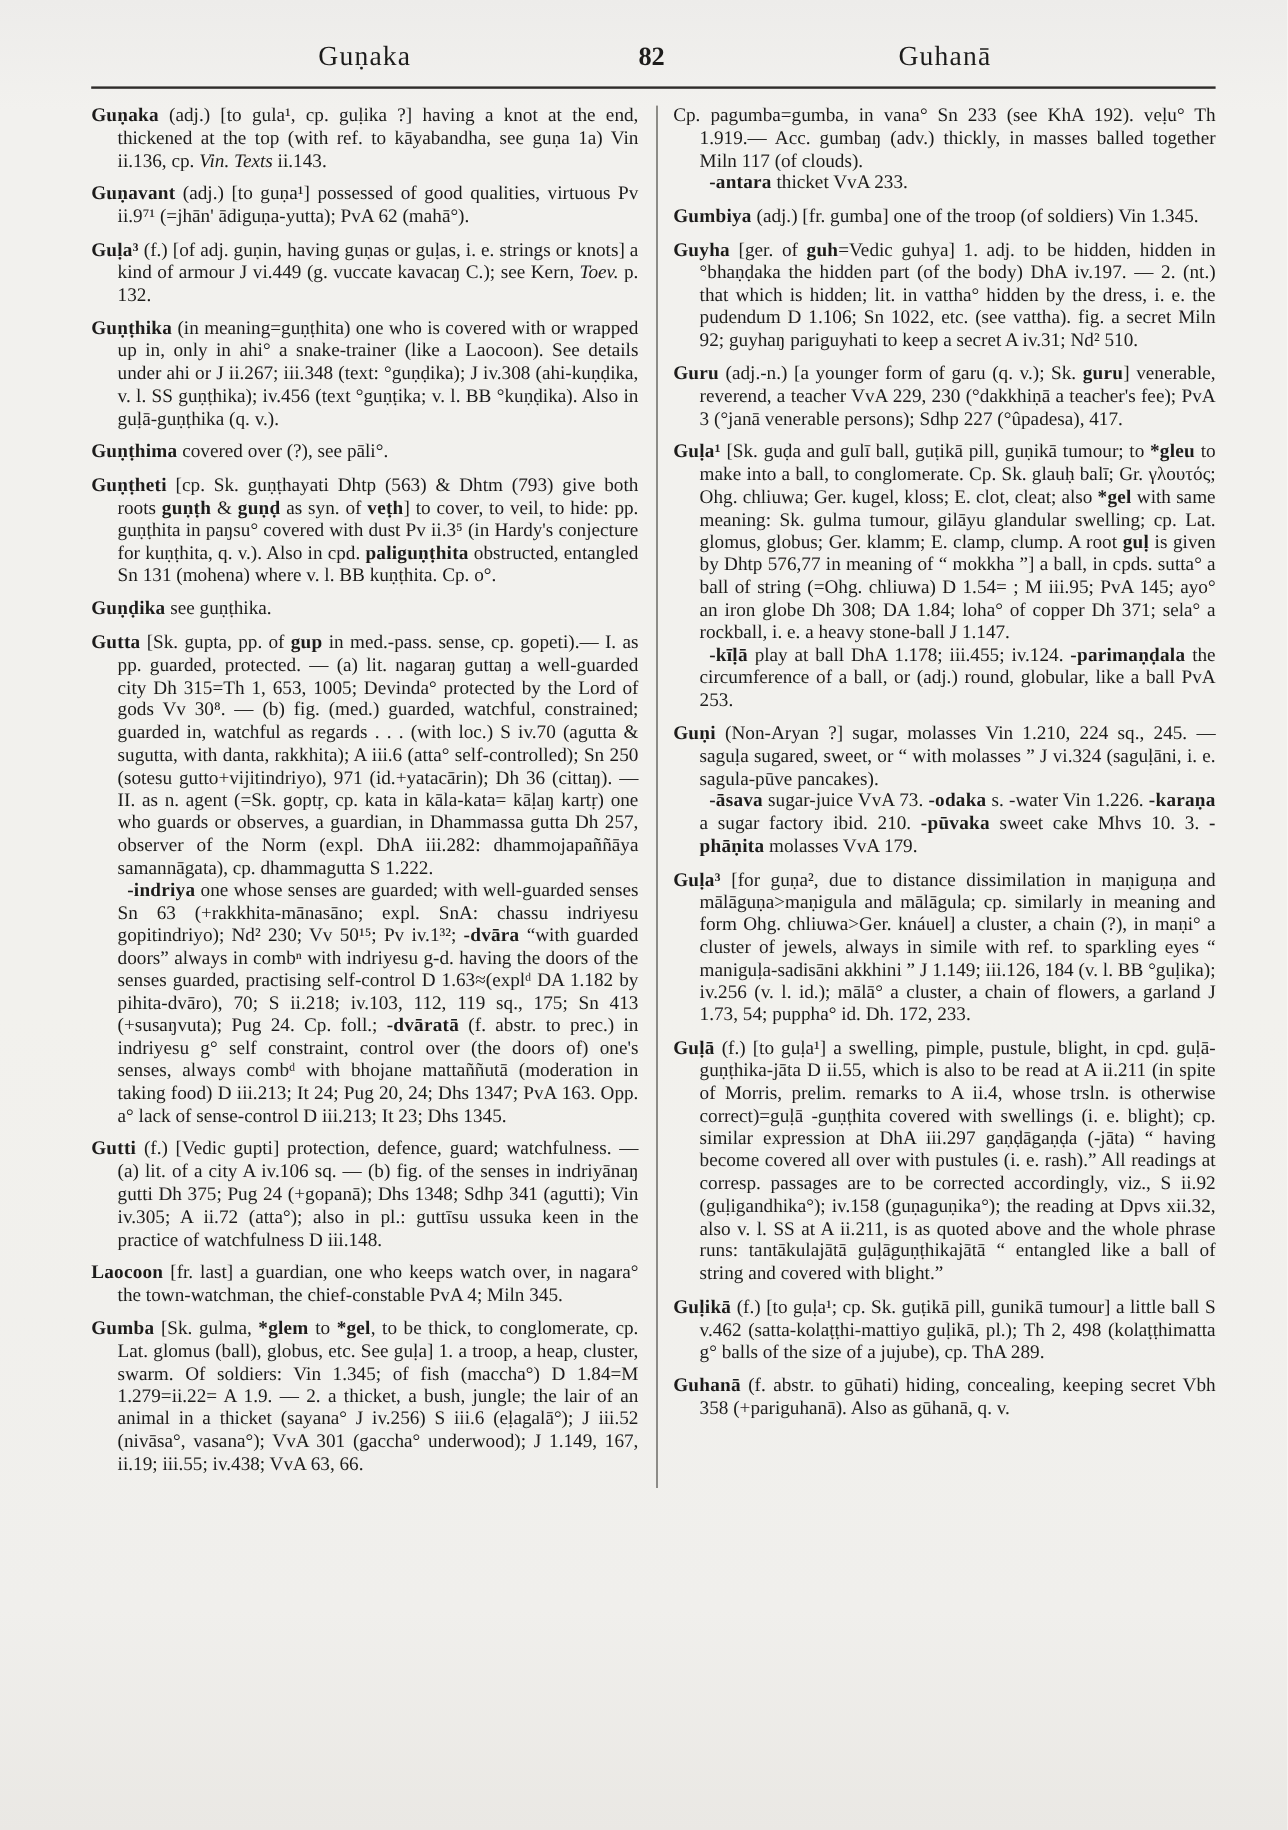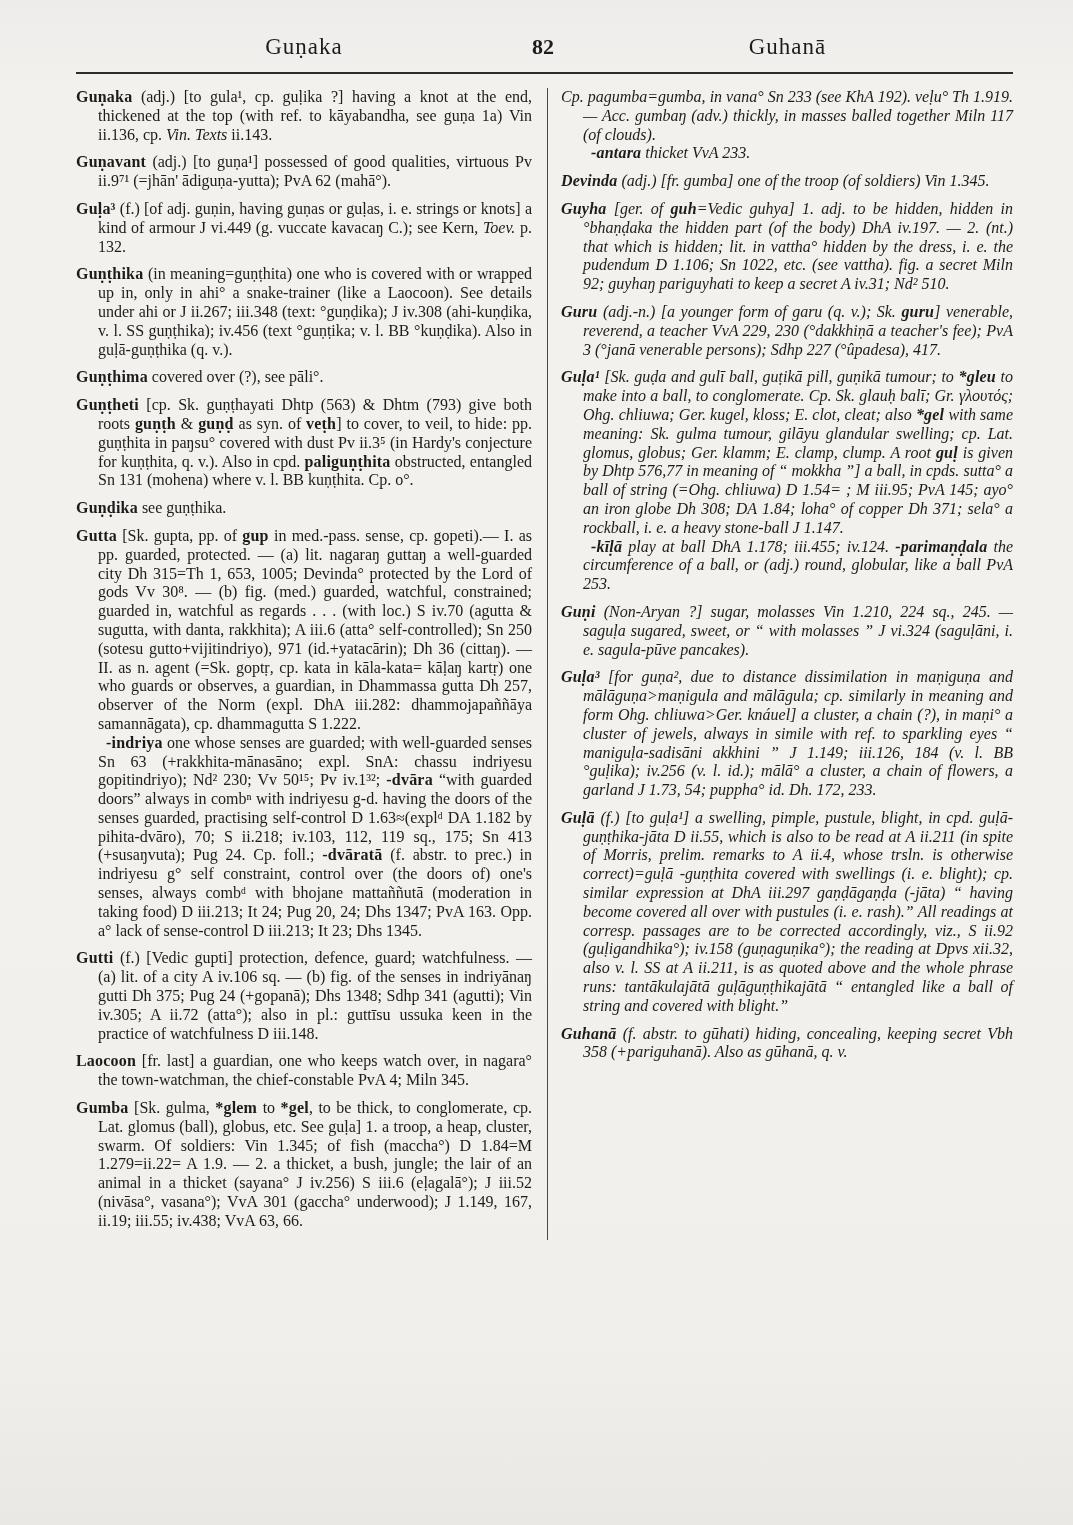--- a/index.html
+++ b/index.html
@@ -12,21 +12,21 @@
     overflow:hidden;
     padding-left:36px;
   }
   .content{position:absolute;left:76px;top:34px;width:937px;}
   .pg-header{display:flex;align-items:baseline;padding-bottom:12px;border-bottom:2px solid #2e2c2a;}
   .h-left{width:456px;text-align:center;font-size:23px;letter-spacing:1px;}
   .h-center{width:30px;text-align:left;font-size:22px;font-weight:bold;}
   .h-right{flex:1;text-align:center;font-size:23px;letter-spacing:1px;}
   .columns{display:flex;margin-top:14px;}
   .col{width:456px;font-size:16px;line-height:18.8px;}
-  .col-right{width:452px;border-left:1px solid #4b4945;padding-left:13px;margin-left:15px;font-style:italic;}
+  .col-right{width:452px;border-left:1px solid #4b4945;padding-left:13px;margin-left:15px;}
   .entry{margin-bottom:9px;}
   .entry p{margin:0;text-align:justify;}
   .entry p.lead{padding-left:22px;text-indent:-22px;}
   .entry p.sub{padding-left:22px;text-indent:8px;}
   .hw{font-weight:bold;letter-spacing:0.3px;}
   .entry b{letter-spacing:0.2px;}
 </style>
 </head>
 <body>
 
@@ -73,40 +73,44 @@
           <div class="entry">
             <p class="lead"><b class="hw">Gumba</b> [Sk. gulma, <b>*glem</b> to <b>*gel</b>, to be thick, to conglomerate, cp. Lat. glomus (ball), globus, etc.  See guḷa] 1. a troop, a heap, cluster, swarm.  Of soldiers: Vin 1.345; of fish (maccha°) D 1.84=M 1.279=ii.22= A 1.9. — 2. a thicket, a bush, jungle; the lair of an animal in a thicket (sayana° J iv.256) S iii.6 (eḷagalā°); J iii.52 (nivāsa°, vasana°); VvA 301 (gaccha° underwood); J 1.149, 167, ii.19; iii.55; iv.438; VvA 63, 66.</p>
           </div>
         </div>
       <div class="col col-right">
           <div class="entry">
             <p class="lead">Cp. pagumba=gumba, in vana° Sn 233 (see KhA 192). veḷu° Th 1.919.— Acc. gumbaŋ (adv.) thickly, in masses balled together Miln 117 (of clouds).</p>
             <p class="sub"><b>-antara</b> thicket VvA 233.</p>
           </div>
           <div class="entry">
-            <p class="lead"><b class="hw">Devinda</b> (adj.) [fr. gumba] one of the troop (of soldiers) Vin 1.345.</p>
+            <p class="lead"><b class="hw">Gumbiya</b> (adj.) [fr. gumba] one of the troop (of soldiers) Vin 1.345.</p>
           </div>
           <div class="entry">
             <p class="lead"><b class="hw">Guyha</b> [ger. of <b>guh</b>=Vedic guhya] 1. adj. to be hidden, hidden in °bhaṇḍaka the hidden part (of the body) DhA iv.197. — 2. (nt.) that which is hidden; lit. in vattha° hidden by the dress, i. e. the pudendum D 1.106; Sn 1022, etc. (see vattha). fig. a secret Miln 92; guyhaŋ pariguyhati to keep a secret A iv.31; Nd² 510.</p>
           </div>
           <div class="entry">
             <p class="lead"><b class="hw">Guru</b> (adj.-n.) [a younger form of garu (q. v.); Sk. <b>guru</b>] venerable, reverend, a teacher VvA 229, 230 (°dakkhiṇā a teacher's fee); PvA 3 (°janā venerable persons); Sdhp 227 (°ûpadesa), 417.</p>
           </div>
           <div class="entry">
             <p class="lead"><b class="hw">Guḷa¹</b> [Sk. guḍa and gulī ball, guṭikā pill, guṇikā tumour; to <b>*gleu</b> to make into a ball, to conglomerate.  Cp. Sk. glauḥ balī; Gr. γλουτός; Ohg. chliuwa; Ger. kugel, kloss; E. clot, cleat; also <b>*gel</b> with same meaning: Sk. gulma tumour, gilāyu glandular swelling; cp. Lat. glomus, globus; Ger. klamm; E. clamp, clump.  A root <b>guḷ</b> is given by Dhtp 576,77 in meaning of “ mokkha ”] a ball, in cpds. sutta° a ball of string (=Ohg. chliuwa) D 1.54= ; M iii.95; PvA 145; ayo° an iron globe Dh 308; DA 1.84; loha° of copper Dh 371; sela° a rockball, i. e. a heavy stone-ball J 1.147.</p>
             <p class="sub"><b>-kīḷā</b> play at ball DhA 1.178; iii.455; iv.124.  <b>-parimaṇḍala</b> the circumference of a ball, or (adj.) round, globular, like a ball PvA 253.</p>
           </div>
           <div class="entry">
             <p class="lead"><b class="hw">Guṇi</b> (Non-Aryan ?] sugar, molasses Vin 1.210, 224 sq., 245. — saguḷa sugared, sweet, or “ with molasses ” J vi.324 (saguḷāni, i. e. sagula-pūve pancakes).</p>
+            <p class="sub"><b>-āsava</b> sugar-juice VvA 73.  <b>-odaka</b> s. -water Vin 1.226.  <b>-karaṇa</b> a sugar factory ibid. 210.  <b>-pūvaka</b> sweet cake Mhvs 10. 3.  <b>-phāṇita</b> molasses VvA 179.</p>
           </div>
           <div class="entry">
             <p class="lead"><b class="hw">Guḷa³</b> [for guṇa², due to distance dissimilation in maṇiguṇa and mālāguṇa&gt;maṇigula and mālāgula; cp. similarly in meaning and form Ohg. chliuwa&gt;Ger. knáuel] a cluster, a chain (?), in maṇi° a cluster of jewels, always in simile with ref. to sparkling eyes “ maniguḷa-sadisāni akkhini ” J 1.149; iii.126, 184 (v. l. BB °guḷika); iv.256 (v. l. id.); mālā° a cluster, a chain of flowers, a garland J 1.73, 54; puppha° id. Dh. 172, 233.</p>
           </div>
           <div class="entry">
             <p class="lead"><b class="hw">Guḷā</b> (f.) [to guḷa¹] a swelling, pimple, pustule, blight, in cpd. guḷā-guṇṭhika-jāta D ii.55, which is also to be read at A ii.211 (in spite of Morris, prelim. remarks to A ii.4, whose trsln. is otherwise correct)=guḷā -guṇṭhita covered with swellings (i. e. blight); cp. similar expression at DhA iii.297 gaṇḍāgaṇḍa (-jāta) “ having become covered all over with pustules (i. e. rash).”  All readings at corresp. passages are to be corrected accordingly, viz., S ii.92 (guḷigandhika°); iv.158 (guṇaguṇika°); the reading at Dpvs xii.32, also v. l. SS at A ii.211, is as quoted above and the whole phrase runs: tantākulajātā guḷāguṇṭhikajātā “ entangled like a ball of string and covered with blight.”</p>
+          </div>
+          <div class="entry">
+            <p class="lead"><b class="hw">Guḷikā</b> (f.) [to guḷa¹; cp. Sk. guṭikā pill, gunikā tumour] a little ball S v.462 (satta-kolaṭṭhi-mattiyo guḷikā, pl.); Th 2, 498 (kolaṭṭhimatta g° balls of the size of a jujube), cp. ThA 289.</p>
           </div>
           <div class="entry">
             <p class="lead"><b class="hw">Guhanā</b> (f. abstr. to gūhati) hiding, concealing, keeping secret Vbh 358 (+pariguhanā).  Also as gūhanā, q. v.</p>
           </div>
         </div>
     </div>
   </div>
 </div>
 
 </body></html>

